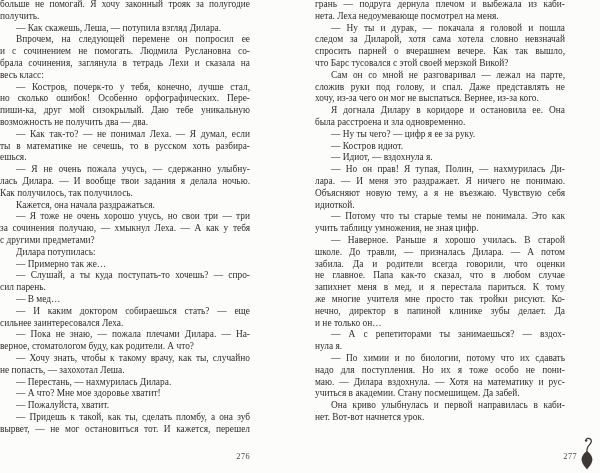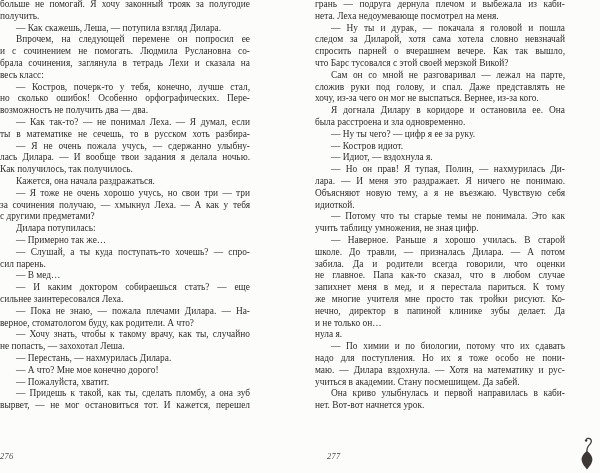--- a/index.html
+++ b/index.html
@@ -35,25 +35,24 @@
     text-align: justify;
     text-align-last: justify;
   }
   .line.ind {
     text-indent: 16px;
   }
   .pagenum {
     position: absolute;
     top: 452px;
     width: 250px;
-    text-align: left;
+    text-align: right;
     font-size: 8.3px;
     letter-spacing: 0.4px;
     color: #4c4a48;
-    font-style: italic;
   }
   .pn-left  { left: 0; }
   .pn-right { left: 327px; }
   .ornament {
     position: absolute;
     left: 577px;
     top: 437px;
     width: 20px;
     height: 33px;
   }
@@ -66,43 +65,45 @@
   <div class="page-col col-left">
       <p class="line just">больше не помогай. Я хочу законный трояк за полугодие</p>
       <p class="line">получить.</p>
       <p class="line ind">— Как скажешь, Леша, — потупила взгляд Дилара.</p>
       <p class="line just ind">Впрочем, на следующей перемене он попросил ее</p>
       <p class="line just">и с сочинением не помогать. Людмила Руслановна со-</p>
       <p class="line just">брала сочинения, заглянула в тетрадь Лехи и сказала на</p>
       <p class="line">весь класс:</p>
       <p class="line just ind">— Костров, почерк-то у тебя, конечно, лучше стал,</p>
       <p class="line just">но сколько ошибок! Особенно орфографических. Пере-</p>
+      <p class="line just">пиши-ка, друг мой сизокрылый. Даю тебе уникальную</p>
       <p class="line">возможность не получить два — два.</p>
       <p class="line just ind">— Как так-то? — не понимал Леха. — Я думал, если</p>
       <p class="line just">ты в математике не сечешь, то в русском хоть разбира-</p>
+      <p class="line">ешься.</p>
       <p class="line just ind">— Я не очень пожала учусь, — сдержанно улыбну-</p>
       <p class="line just">лась Дилара. — И вообще твои задания я делала ночью.</p>
       <p class="line">Как получилось, так получилось.</p>
       <p class="line ind">Кажется, она начала раздражаться.</p>
       <p class="line just ind">— Я тоже не очень хорошо учусь, но свои три — три</p>
       <p class="line just">за сочинения получаю, — хмыкнул Леха. — А как у тебя</p>
       <p class="line">с другими предметами?</p>
       <p class="line ind">Дилара потупилась:</p>
       <p class="line ind">— Примерно так же…</p>
       <p class="line just ind">— Слушай, а ты куда поступать-то хочешь? — спро-</p>
       <p class="line">сил парень.</p>
       <p class="line ind">— В мед…</p>
       <p class="line just ind">— И каким доктором собираешься стать? — еще</p>
       <p class="line">сильнее заинтересовался Леха.</p>
       <p class="line just ind">— Пока не знаю, — пожала плечами Дилара. — На-</p>
       <p class="line">верное, стоматологом буду, как родители. А что?</p>
       <p class="line just ind">— Хочу знать, чтобы к такому врачу, как ты, случайно</p>
       <p class="line">не попасть, — захохотал Леша.</p>
       <p class="line ind">— Перестань, — нахмурилась Дилара.</p>
-      <p class="line ind">— А что? Мне мое конечно дорого!</p>
+      <p class="line ind">— А что? Мне мое здоровье хватит!</p>
       <p class="line ind">— Пожалуйста, хватит.</p>
       <p class="line just ind">— Придешь к такой, как ты, сделать пломбу, а она зуб</p>
       <p class="line just">вырвет, — не мог остановиться тот. И кажется, перешел</p>
     </div>
 
   <div class="page-col col-right">
       <p class="line just">грань — подруга дернула плечом и выбежала из каби-</p>
       <p class="line">нета. Леха недоумевающе посмотрел на меня.</p>
       <p class="line just ind">— Ну ты и дурак, — покачала я головой и пошла</p>
       <p class="line just">следом за Диларой, хотя сама хотела словно невзначай</p>
@@ -123,20 +124,21 @@
       <p class="line just ind">— Потому что ты старые темы не понимала. Это как</p>
       <p class="line">учить таблицу умножения, не зная цифр.</p>
       <p class="line just ind">— Наверное. Раньше я хорошо училась. В старой</p>
       <p class="line just">школе. До травли, — призналась Дилара. — А потом</p>
       <p class="line just">забила. Да и родители всегда говорили, что оценки</p>
       <p class="line just">не главное. Папа как-то сказал, что в любом случае</p>
       <p class="line just">запихнет меня в мед, и я перестала париться. К тому</p>
       <p class="line just">же многие учителя мне просто так тройки рисуют. Ко-</p>
       <p class="line just">нечно, директор в папиной клинике зубы делает. Да</p>
       <p class="line">и не только он…</p>
+      <p class="line just ind">— А с репетиторами ты занимаешься? — вздох-</p>
       <p class="line">нула я.</p>
       <p class="line just ind">— По химии и по биологии, потому что их сдавать</p>
       <p class="line just">надо для поступления. Но их я тоже особо не пони-</p>
       <p class="line just">маю. — Дилара вздохнула. — Хотя на математику и рус-</p>
       <p class="line">учиться в академии. Стану посмешищем. Да забей.</p>
       <p class="line just ind">Она криво улыбнулась и первой направилась в каби-</p>
       <p class="line">нет. Вот-вот начнется урок.</p>
     </div>
 
   <div class="pagenum pn-left">276</div>

